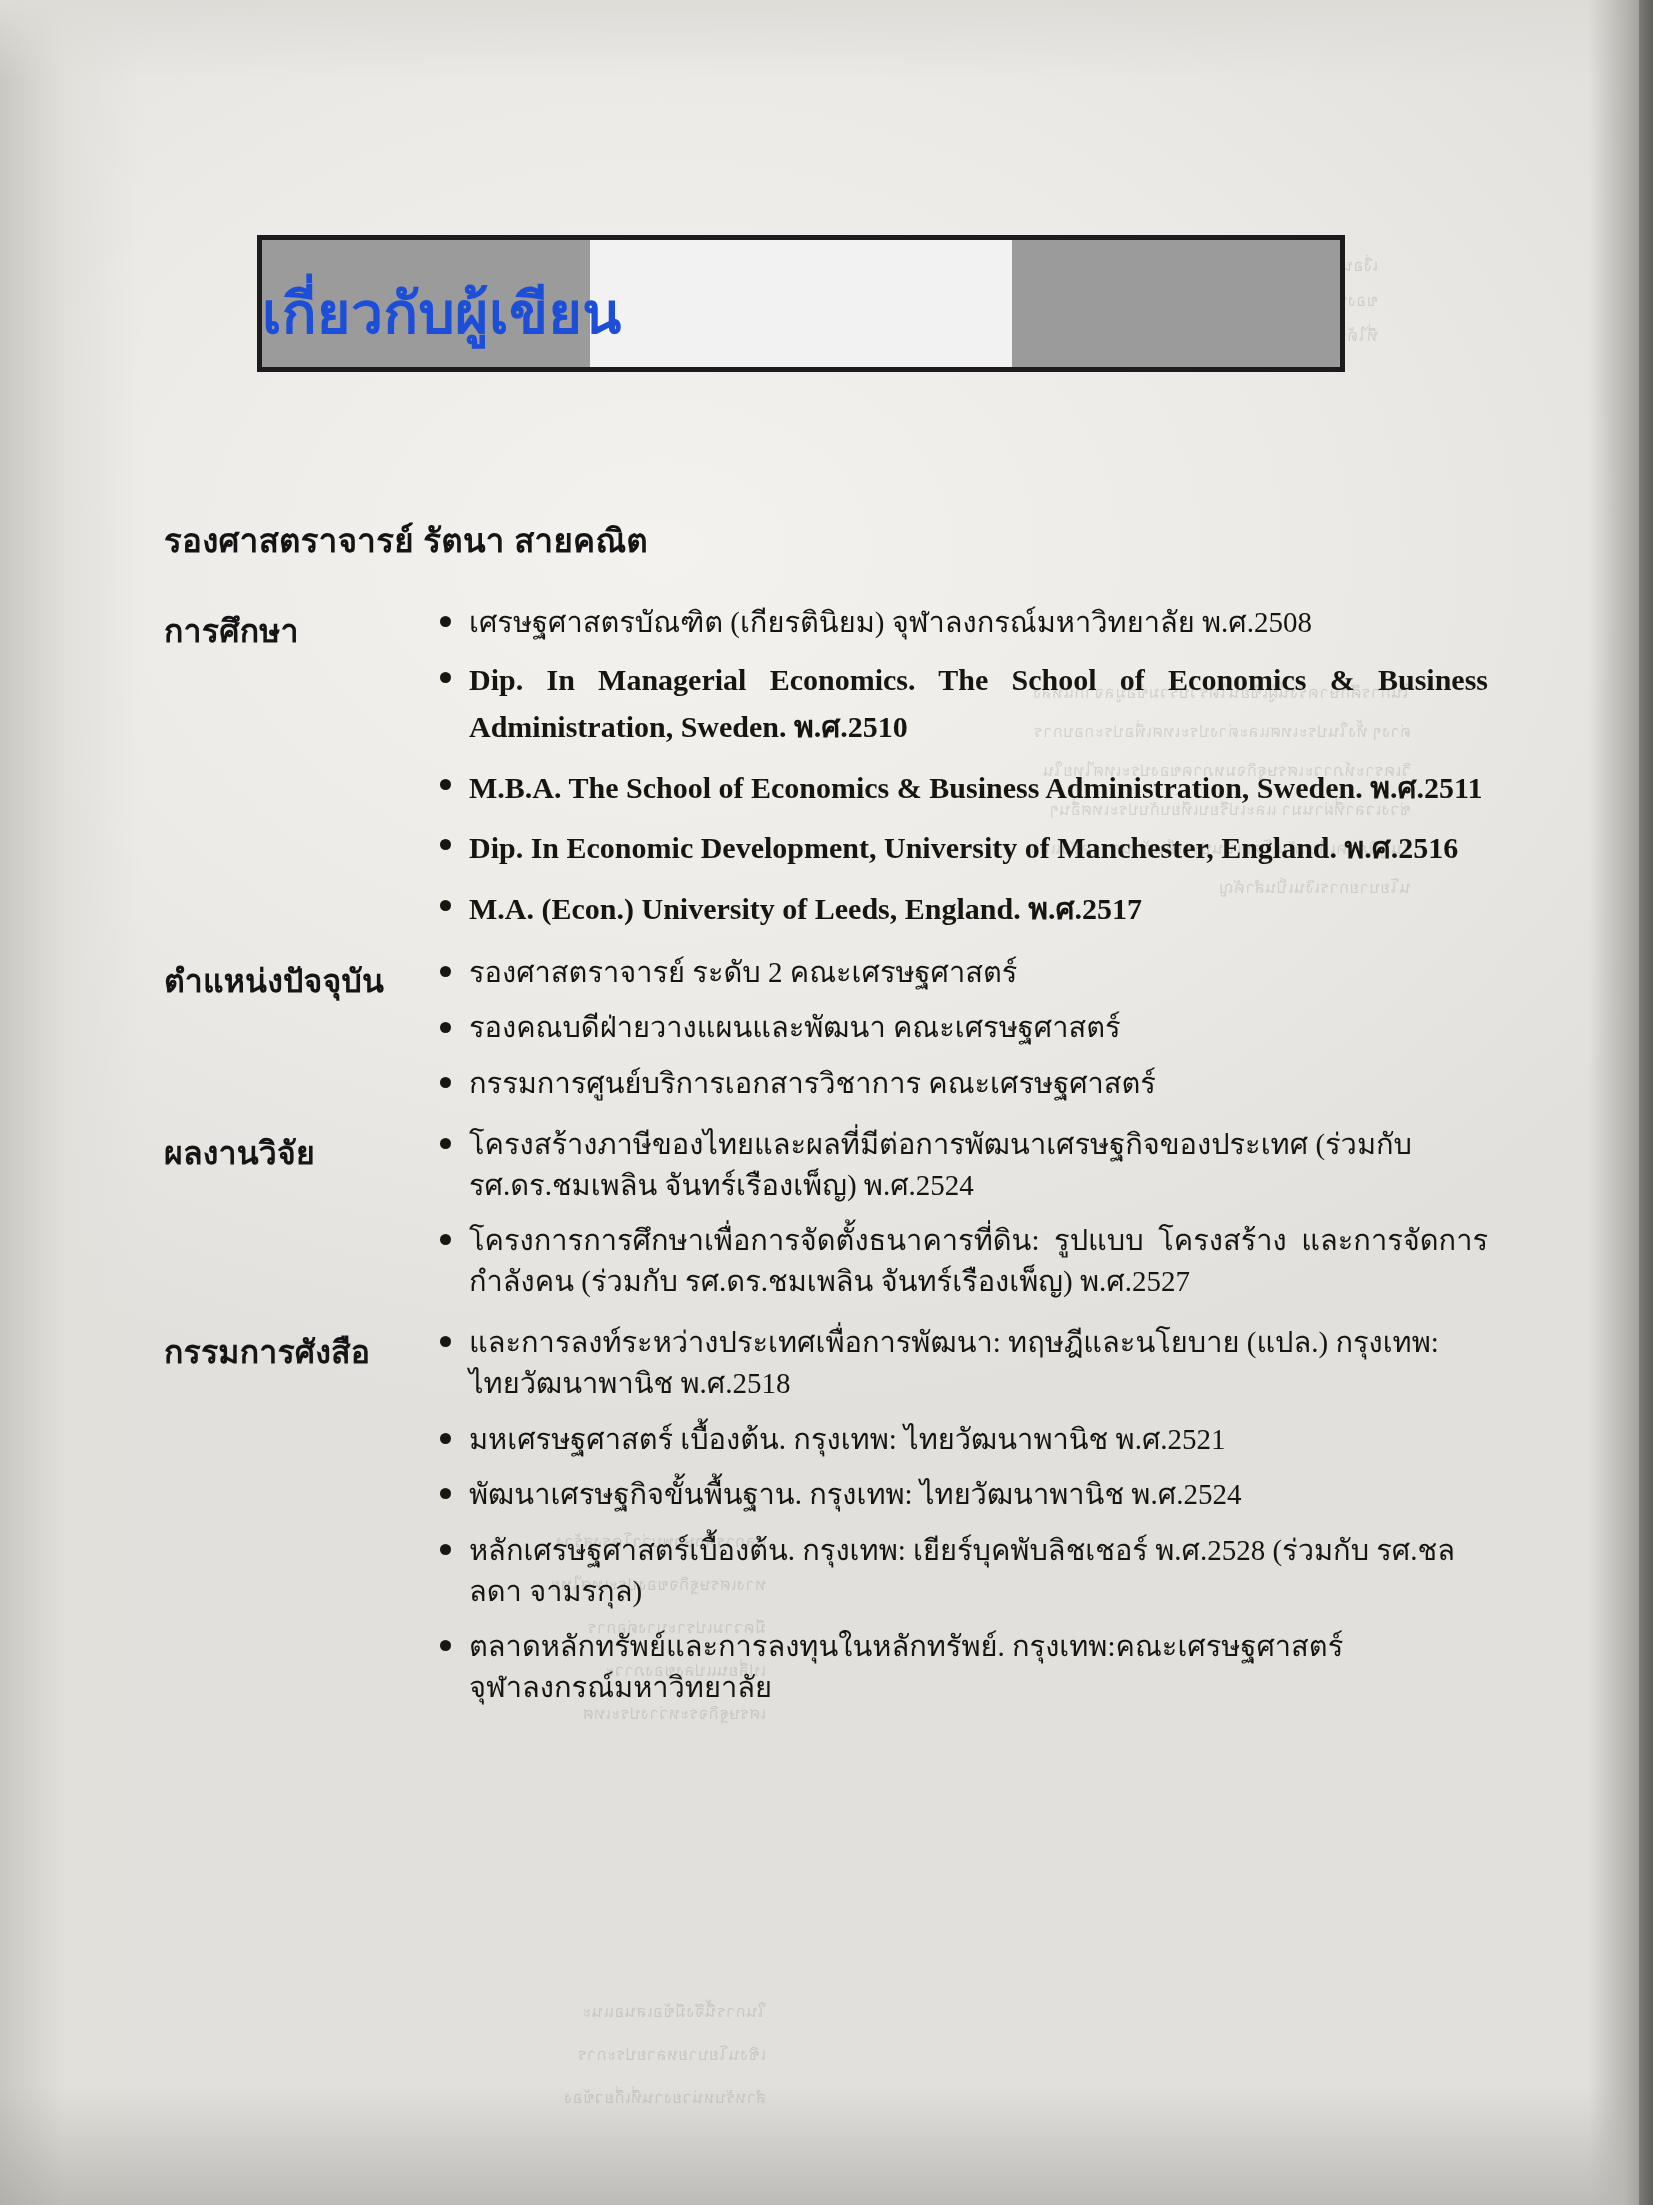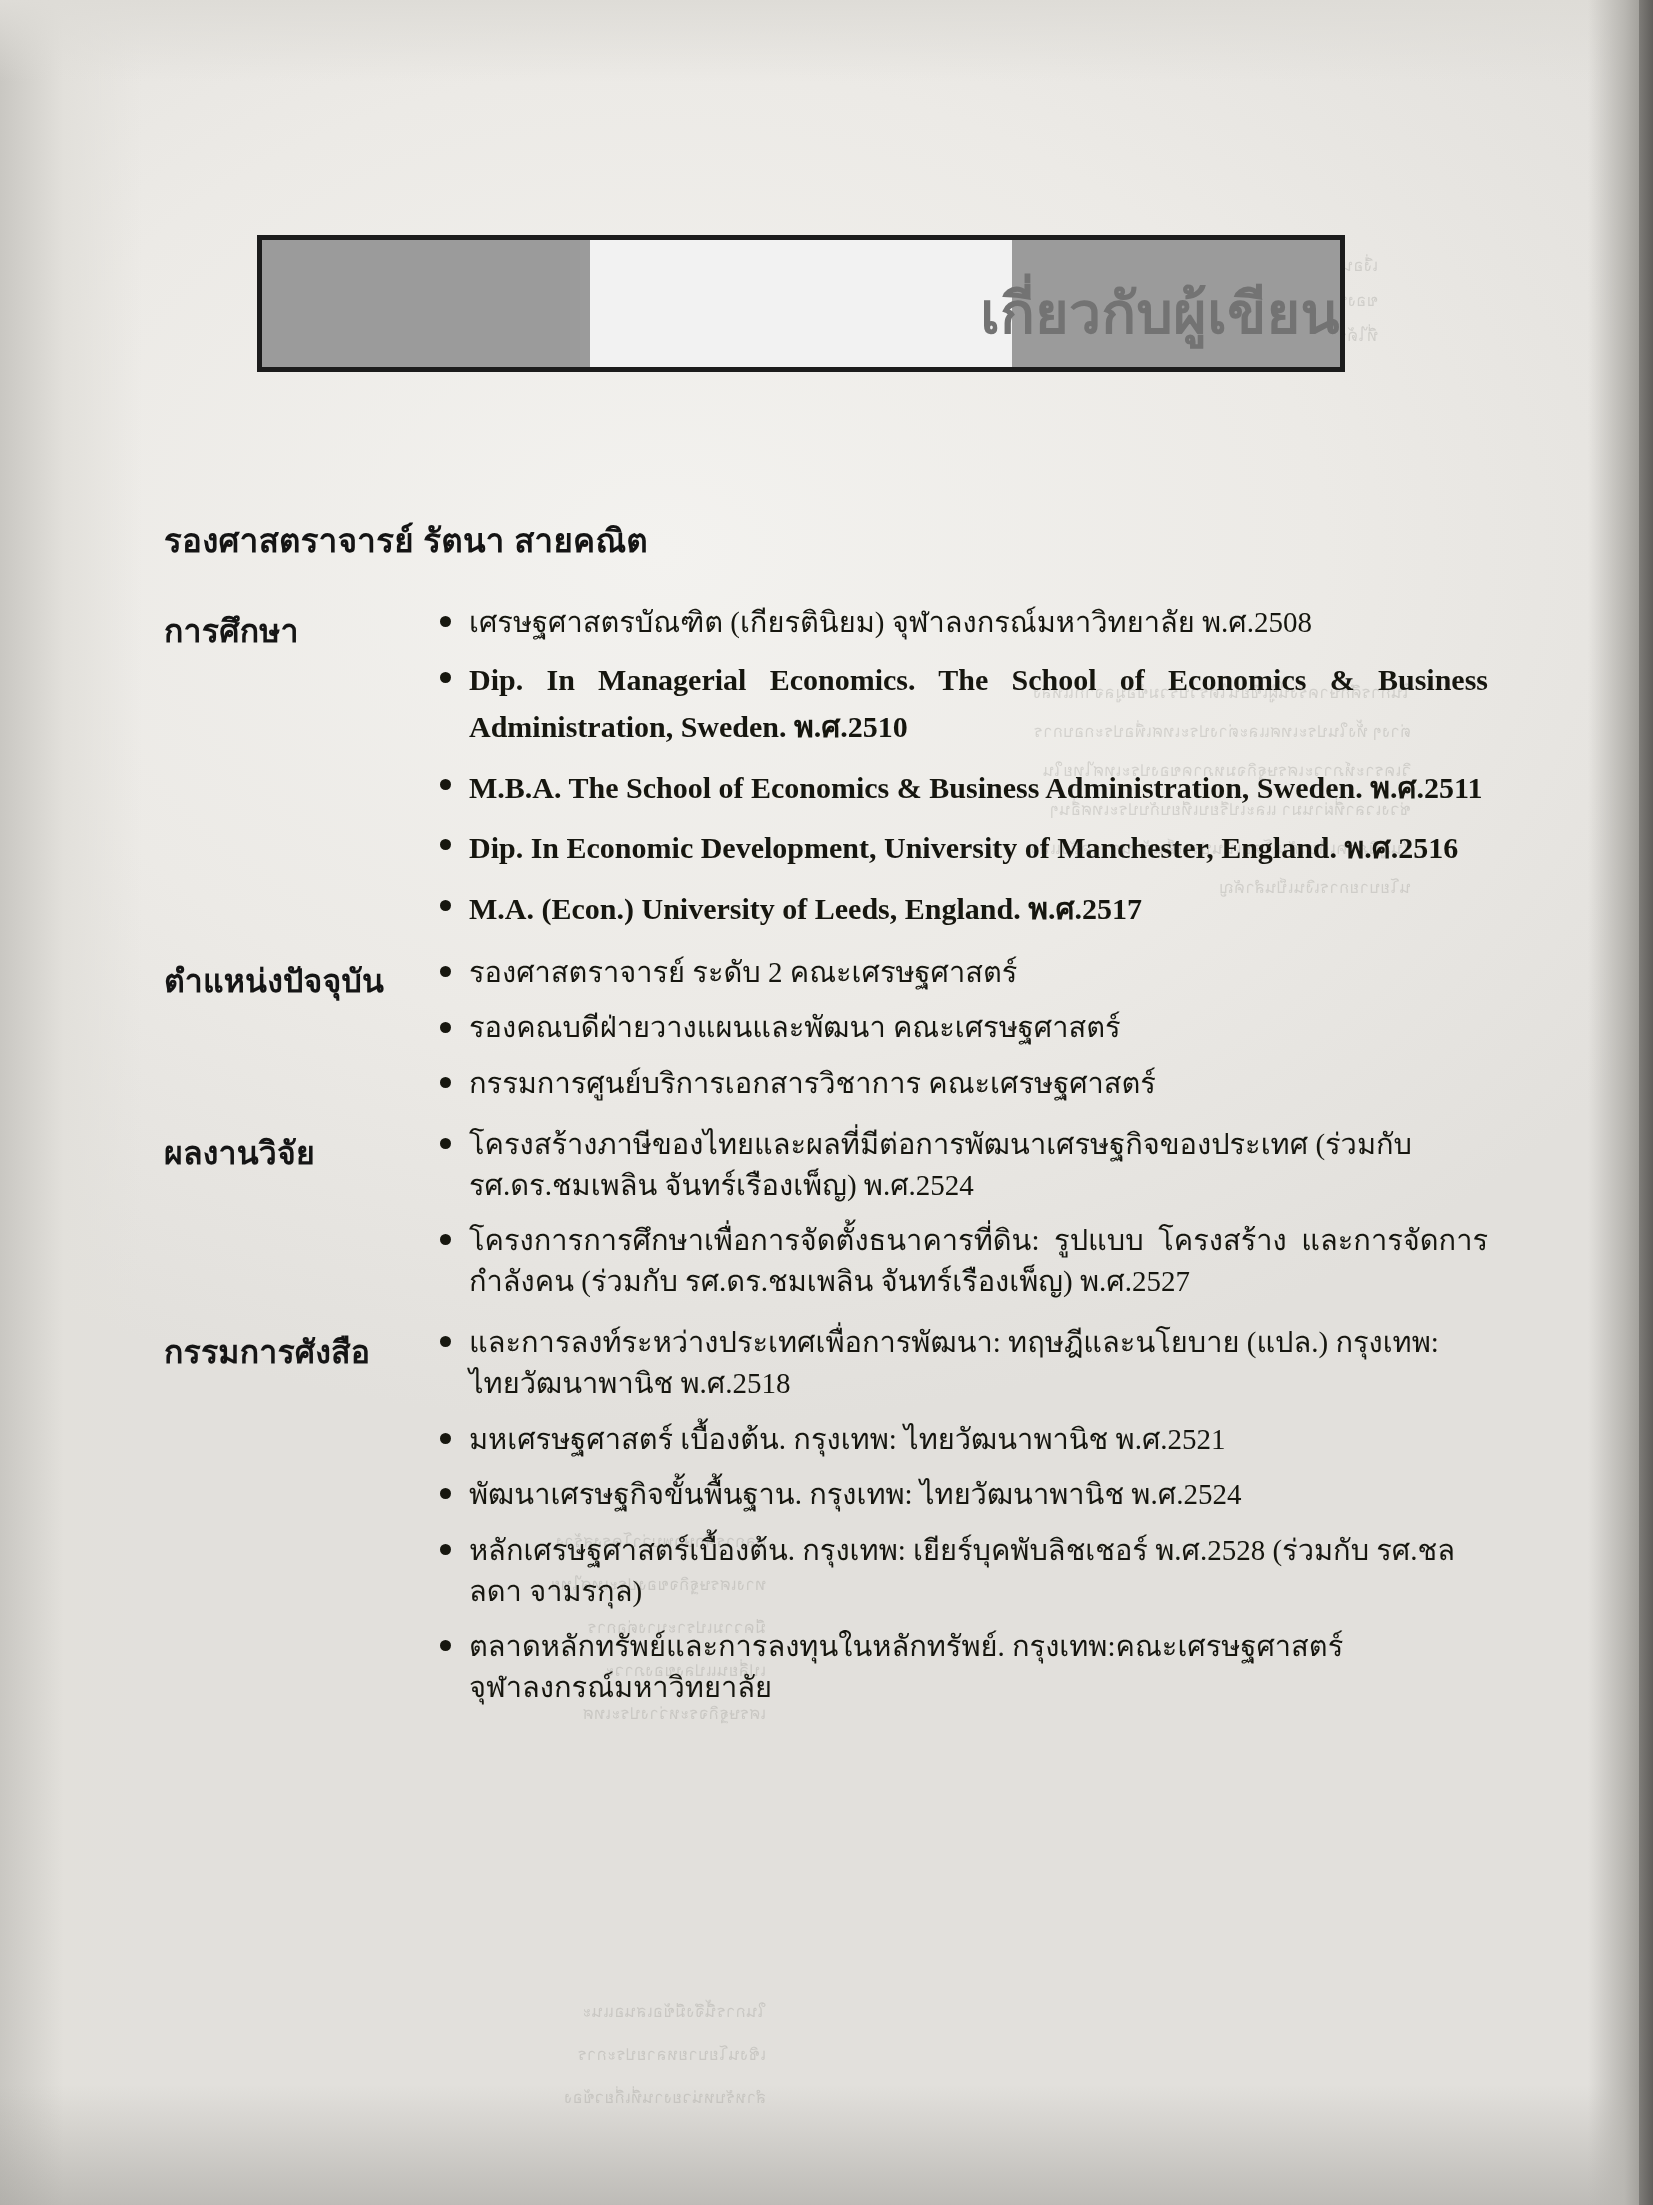--- a/index.html
+++ b/index.html
@@ -86,26 +86,26 @@
     flex: 1;
     background: #f2f2f2;
     display: flex;
     align-items: center;
     justify-content: center;
   }
   .title-text {
     font-family: "Liberation Sans", sans-serif;
     font-size: 57px;
     font-weight: 700;
-    color: #737373;
+    color: #1d4ed8;
     letter-spacing: 0.5px;
     white-space: nowrap;
     position: absolute;
     left: 0; right: 0;
-    text-align: right;
+    text-align: left;
     top: 28.4px;
   }
 
   
   .author-name {
     position: absolute;
     left: 164px;
     top: 514px;
     font-family: "Liberation Sans", sans-serif;
     font-weight: 700;

